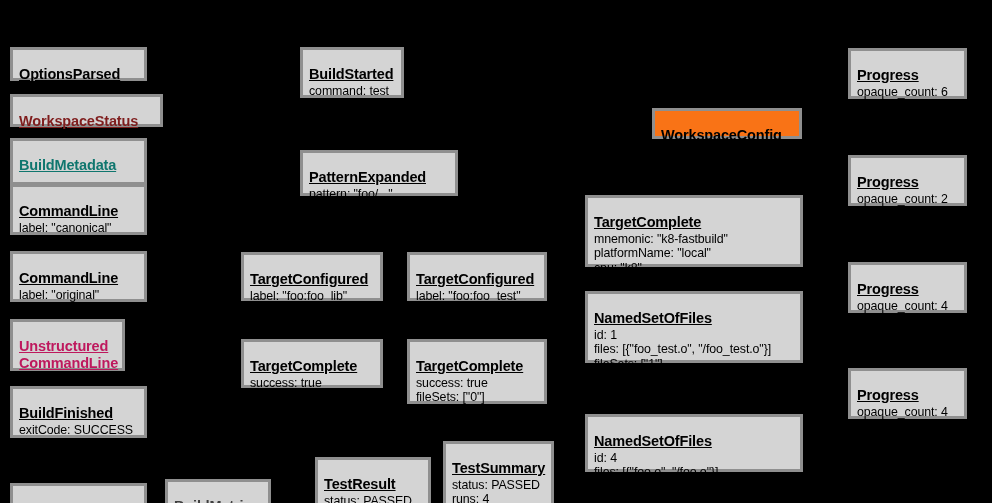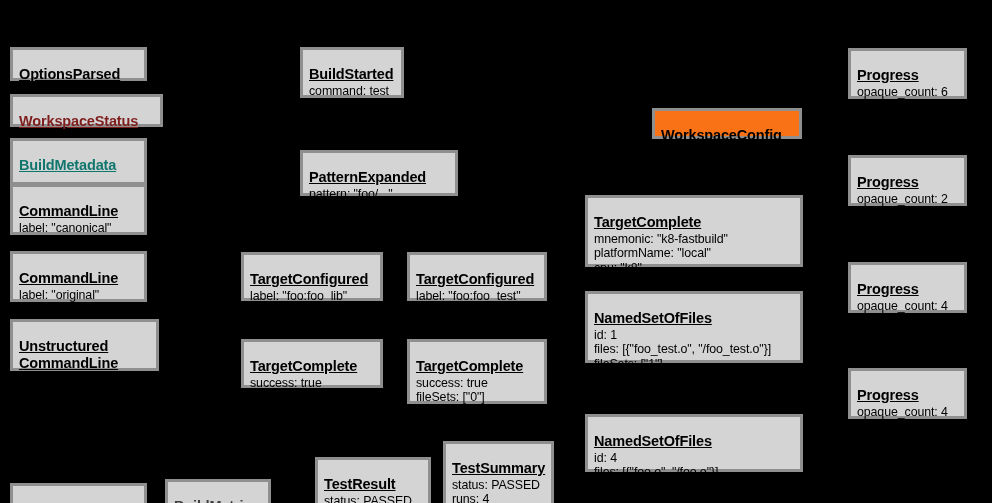--- a/index.html
+++ b/index.html
@@ -65,22 +65,28 @@
       <div class="node-fields">
         <div class="node-field">label: "canonical"</div>
       </div>
     </div>
     <div class="node" style="left: 10px; top: 215px; width: 137px; height: 51px; background: rgb(212, 212, 212); border-color: rgb(143, 143, 143); color: rgb(0, 0, 0);">
       <div class="node-title">CommandLine</div>
       <div class="node-fields">
         <div class="node-field">label: "original"</div>
       </div>
     </div>
-    <div class="node" style="left: 10px; top: 283px; width: 149px; height: 52px; background: rgb(212, 212, 212); border-color: rgb(143, 143, 143); color: #000000;">
+    <div class="node" style="left: 10px; top: 283px; width: 115px; height: 52px; background: rgb(212, 212, 212); border-color: rgb(143, 143, 143); color: #be185d;">
       <div class="node-title wrap">Unstructured CommandLine</div>
+    </div>
+    <div class="node" style="left: 10px; top: 350px; width: 137px; height: 52px; background: rgb(212, 212, 212); border-color: rgb(143, 143, 143); color: rgb(0, 0, 0);">
+      <div class="node-title">BuildFinished</div>
+      <div class="node-fields">
+        <div class="node-field">exitCode: SUCCESS</div>
+      </div>
     </div>
     <div class="node" style="left: 10px; top: 447px; width: 137px; height: 30px; background: rgb(212, 212, 212); border-color: rgb(143, 143, 143); color: rgb(0, 0, 0); font-family: Liberation Serif, serif;">
       <div class="node-title">BuildToolLogs</div>
     </div>
     <div class="node" style="left: 165px; top: 443px; width: 106px; height: 30px; background: rgb(212, 212, 212); border-color: rgb(143, 143, 143); color: #404040;">
       <div class="node-title">BuildMetrics</div>
     </div>
     <div class="node" style="left: 300px; top: 11px; width: 104px; height: 51px; background: rgb(212, 212, 212); border-color: rgb(143, 143, 143); color: rgb(0, 0, 0);">
       <div class="node-title">BuildStarted</div>
       <div class="node-fields">

